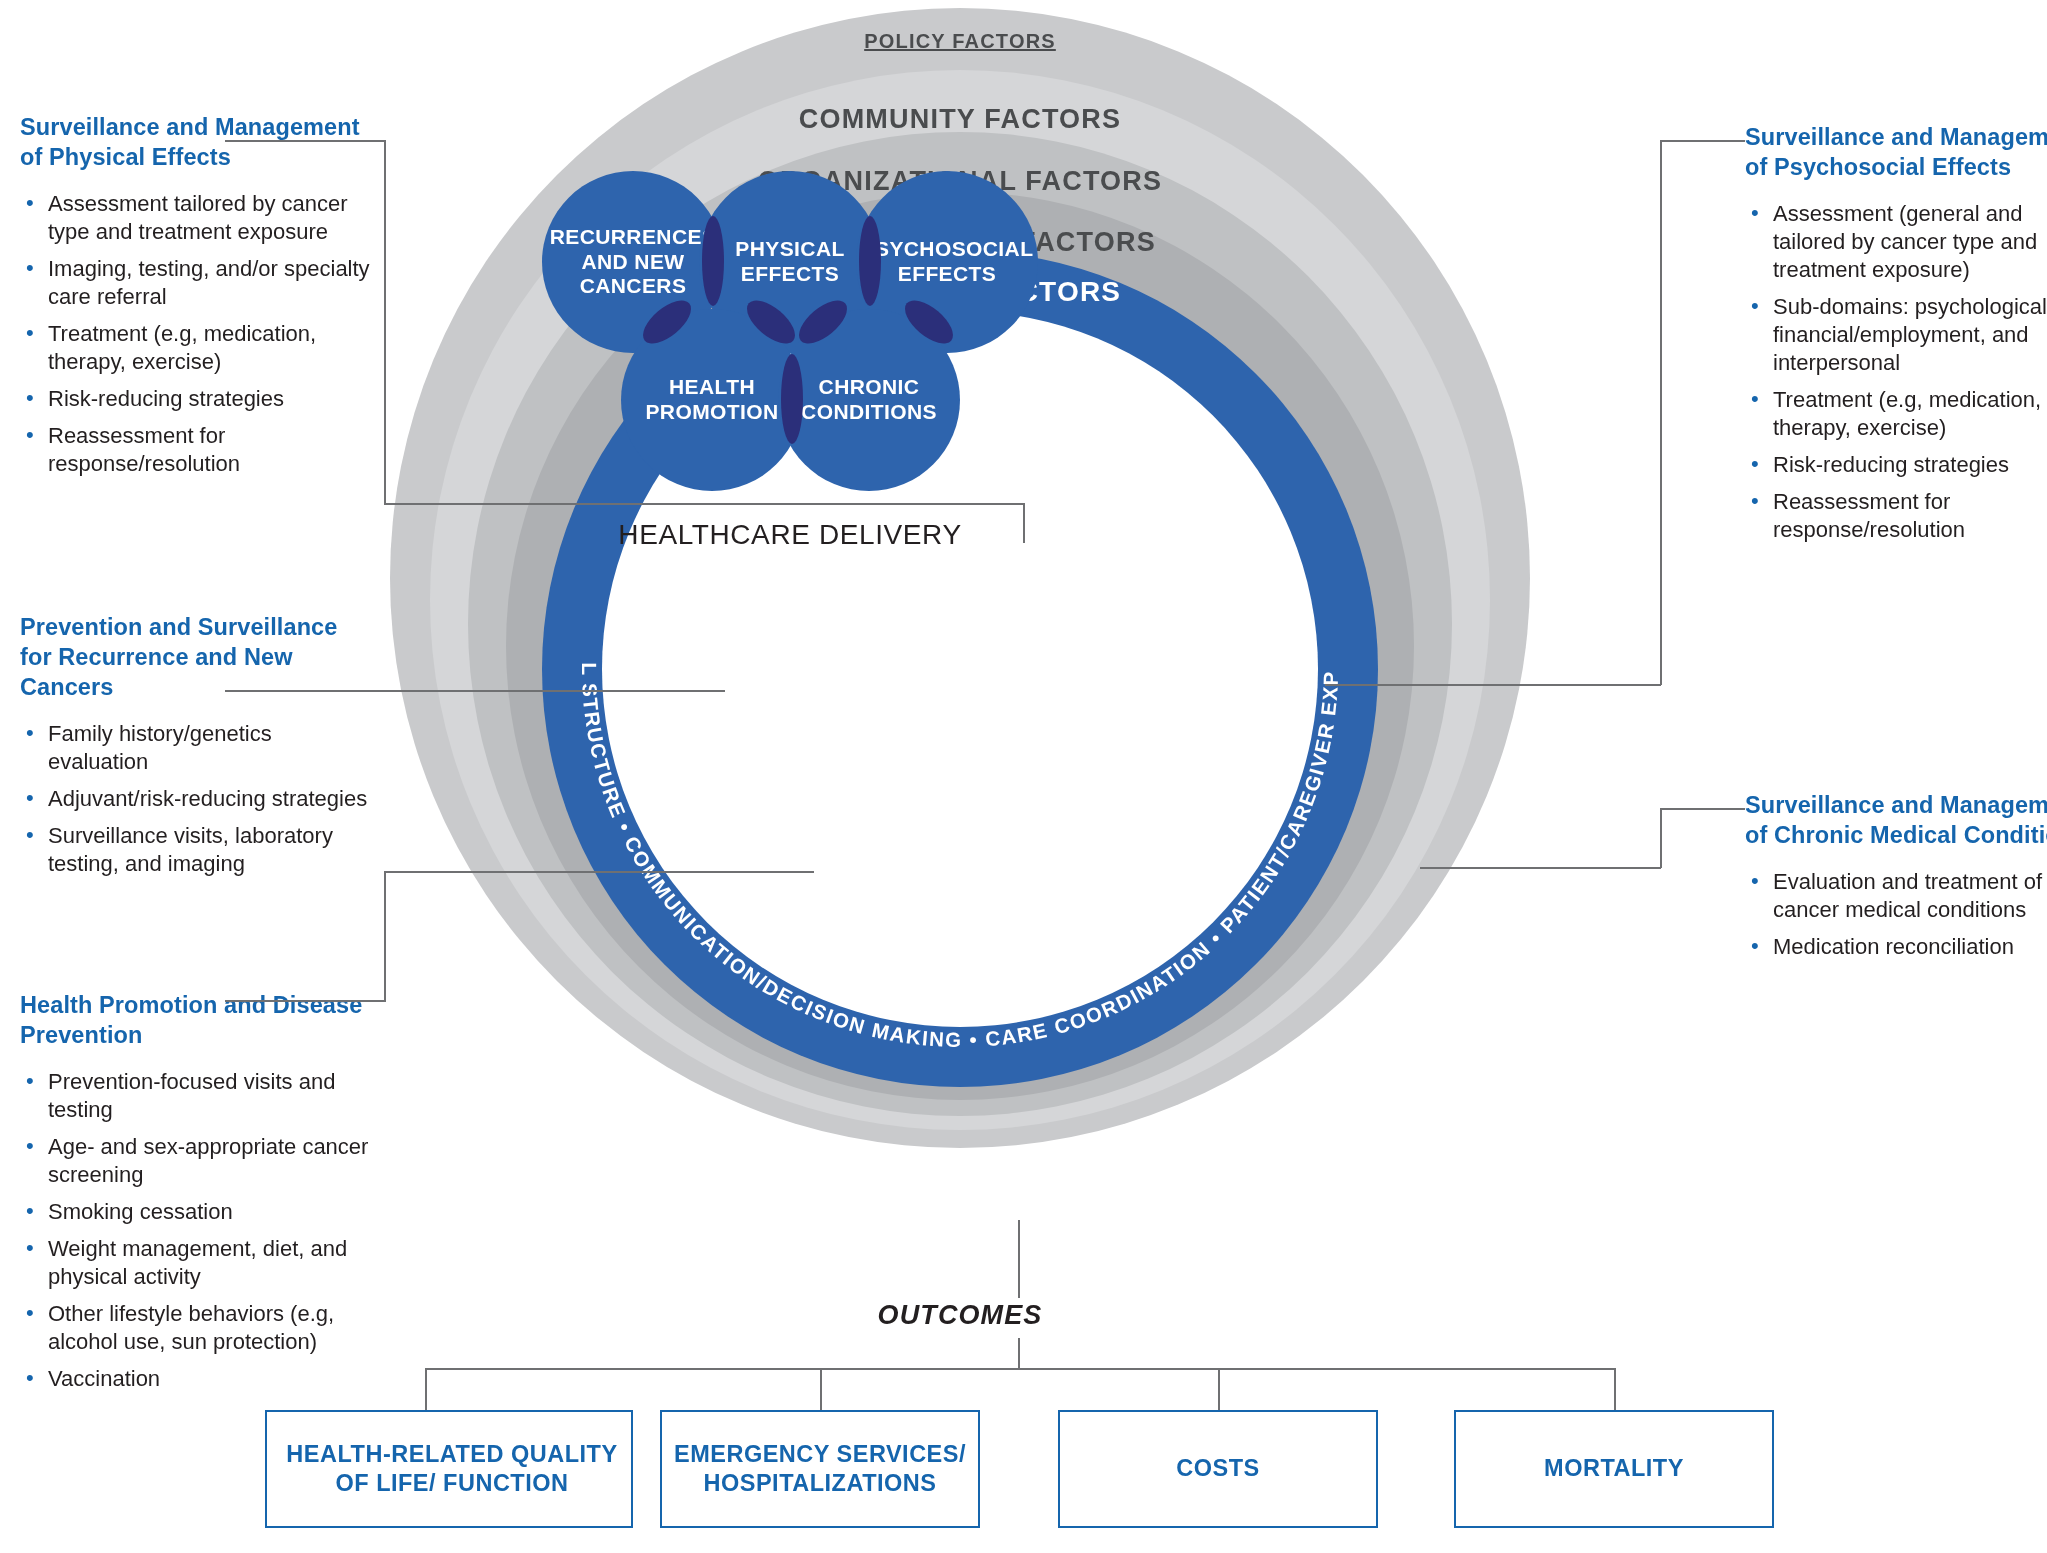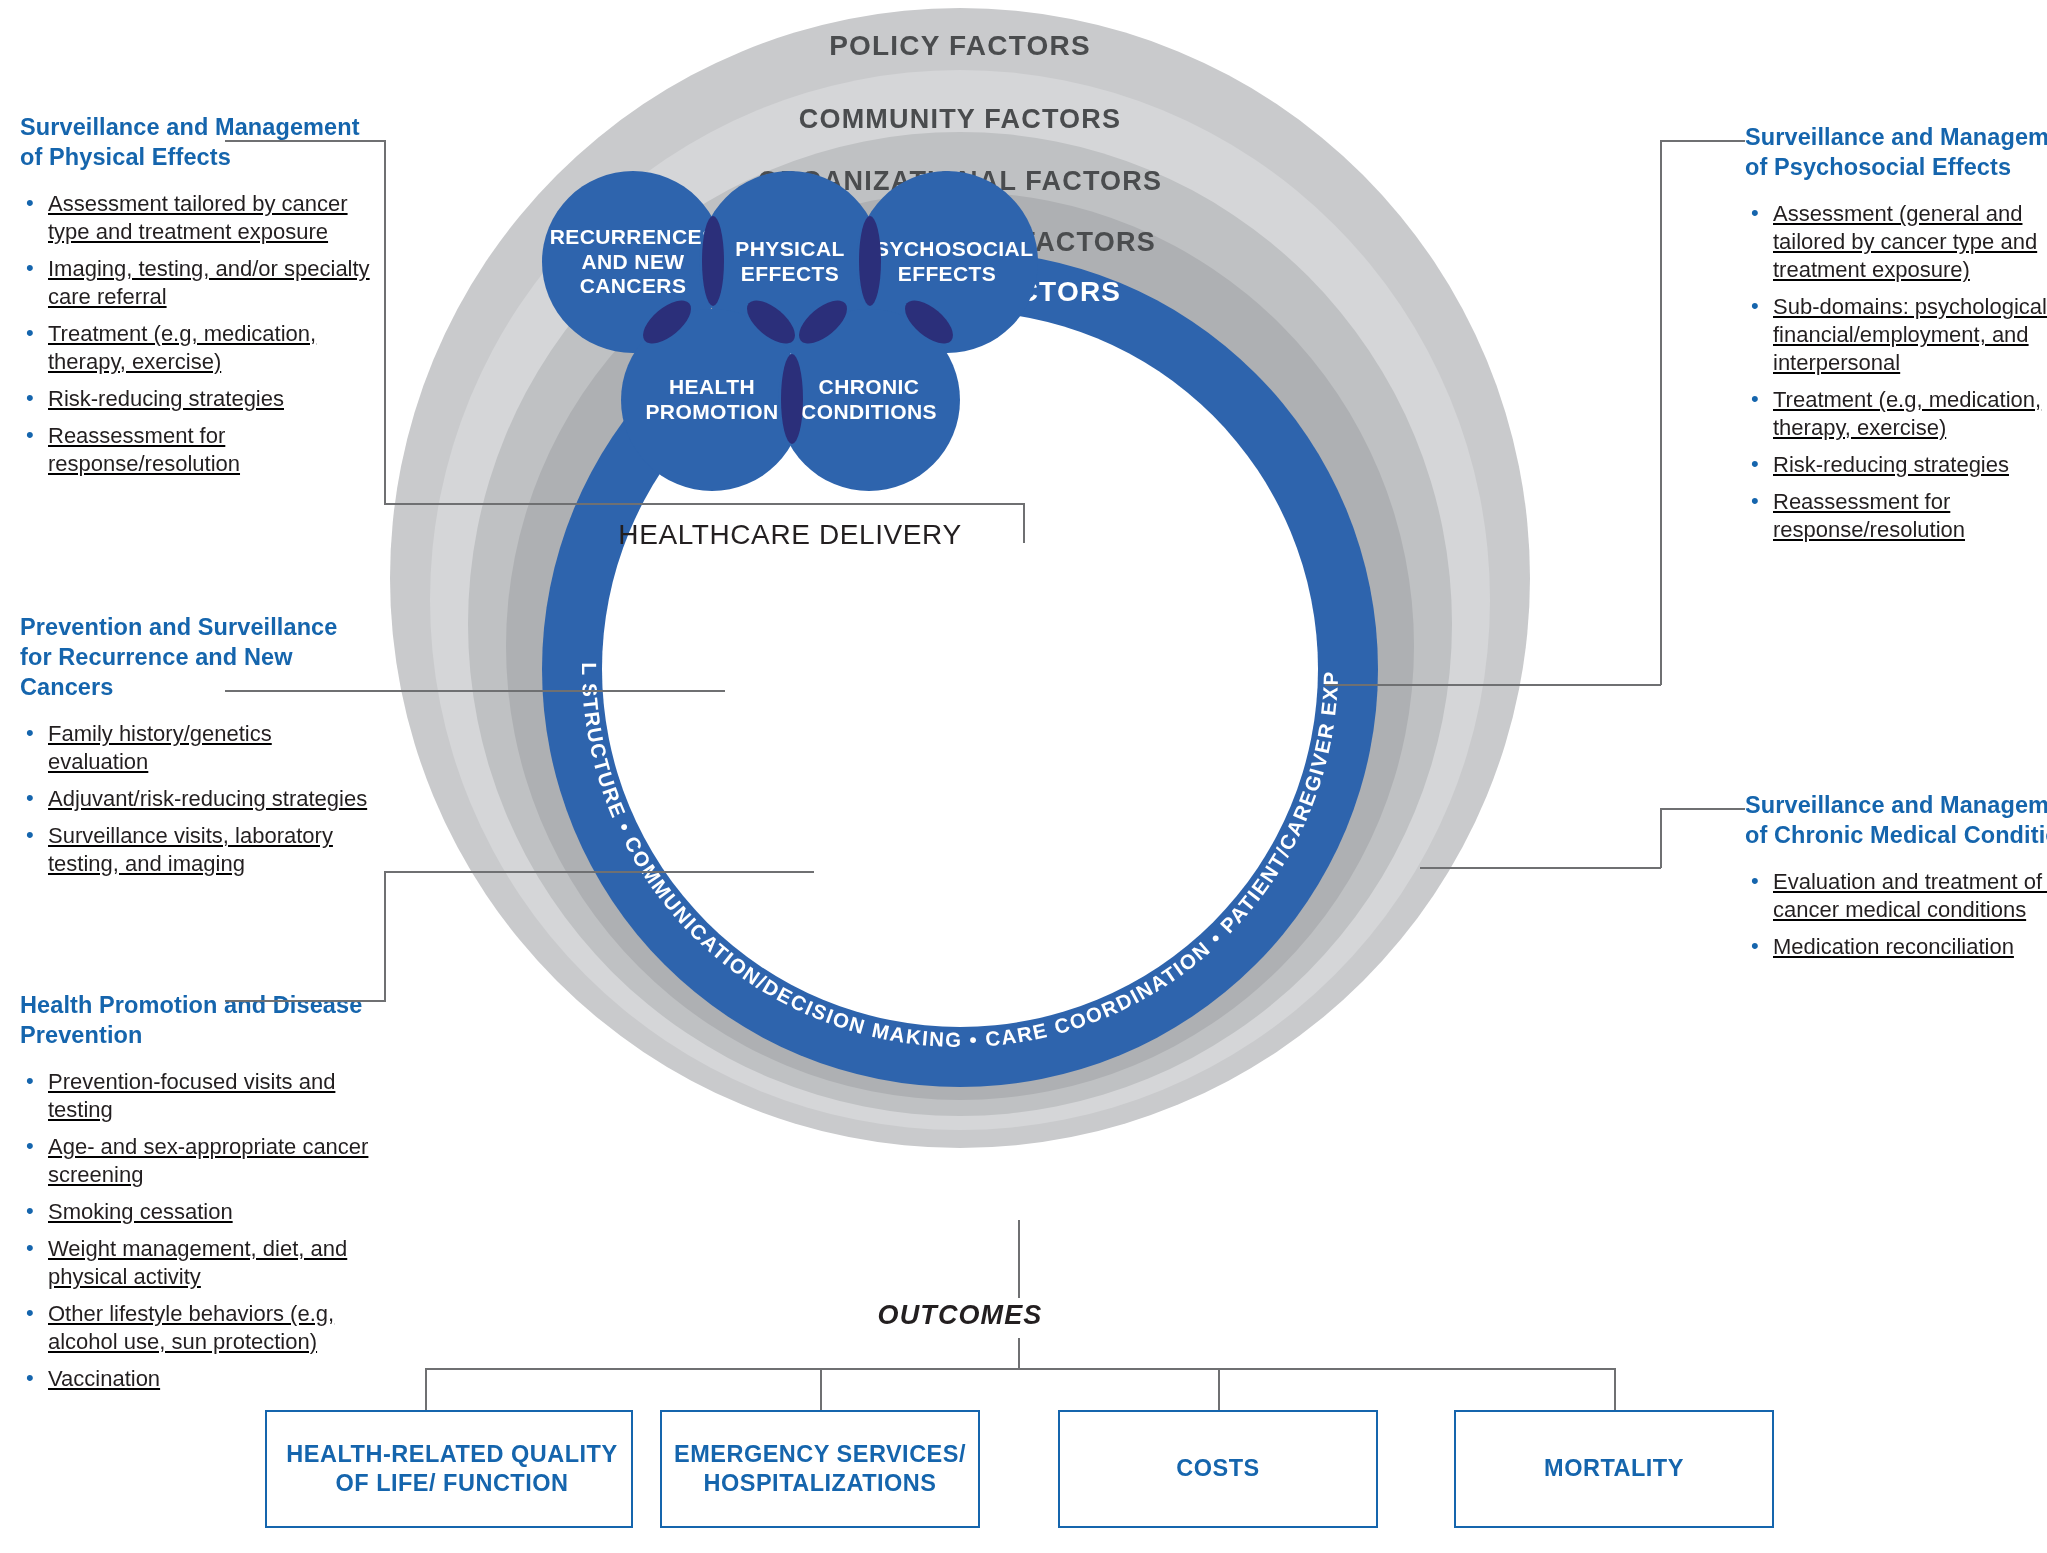--- a/index.html
+++ b/index.html
@@ -24,21 +24,20 @@
     color: #1565ad;
     font-weight: bold;
     font-size: 23.5px;
     line-height: 1.28;
     letter-spacing: 0.1px;
   }
   .annot-list {
     margin: 18px 0 0 0;
     padding: 0;
     list-style: none;
-    text-decoration: underline;
   }
   .annot-list li {
     position: relative;
     padding-left: 28px;
     margin-bottom: 9px;
     font-size: 22px;
     line-height: 1.27;
     color: #231f20;
   }
   .annot-list li:before {
@@ -173,21 +172,21 @@
   <div class="ring" style="left:40px; top:62px; width:1060px; height:1060px; background:#d5d6d8;"></div>
 
   <div class="ring" style="left:78px; top:124px; width:984px; height:984px; background:#bfc1c3;"></div>
 
   <div class="ring" style="left:116px; top:184px; width:908px; height:908px; background:#aeb0b3;"></div>
 
   <div class="ring" style="left:152px; top:243px; width:836px; height:836px; background:#2e64ad;"></div>
 
   <div class="ring" style="left:212px; top:303px; width:716px; height:716px; background:#ffffff;"></div>
 
-  <div class="ring-label" style="top:22px; font-size:28px;">POLICY FACTORS</div>
+  <div class="ring-label" style="top:22px; font-size:20px;text-decoration:underline;">POLICY FACTORS</div>
   <div class="ring-label" style="top:96px; font-size:27px;">COMMUNITY FACTORS</div>
   <div class="ring-label" style="top:158px; font-size:27px;">ORGANIZATIONAL FACTORS</div>
   <div class="ring-label" style="top:219px; font-size:27px;">INTERPERSONAL FACTORS</div>
   <div class="ring-label ring-blue-label" style="top:268px; font-size:28px;">INDIVIDUAL FACTORS</div>
 
   <svg class="curve-svg" viewBox="0 0 1140 1140">
     <defs>
       <path id="arcPath" d="M 192,661 A 378,378 0 0 0 948,661" fill="none"></path>
     </defs>
     <text class="curve-text">

